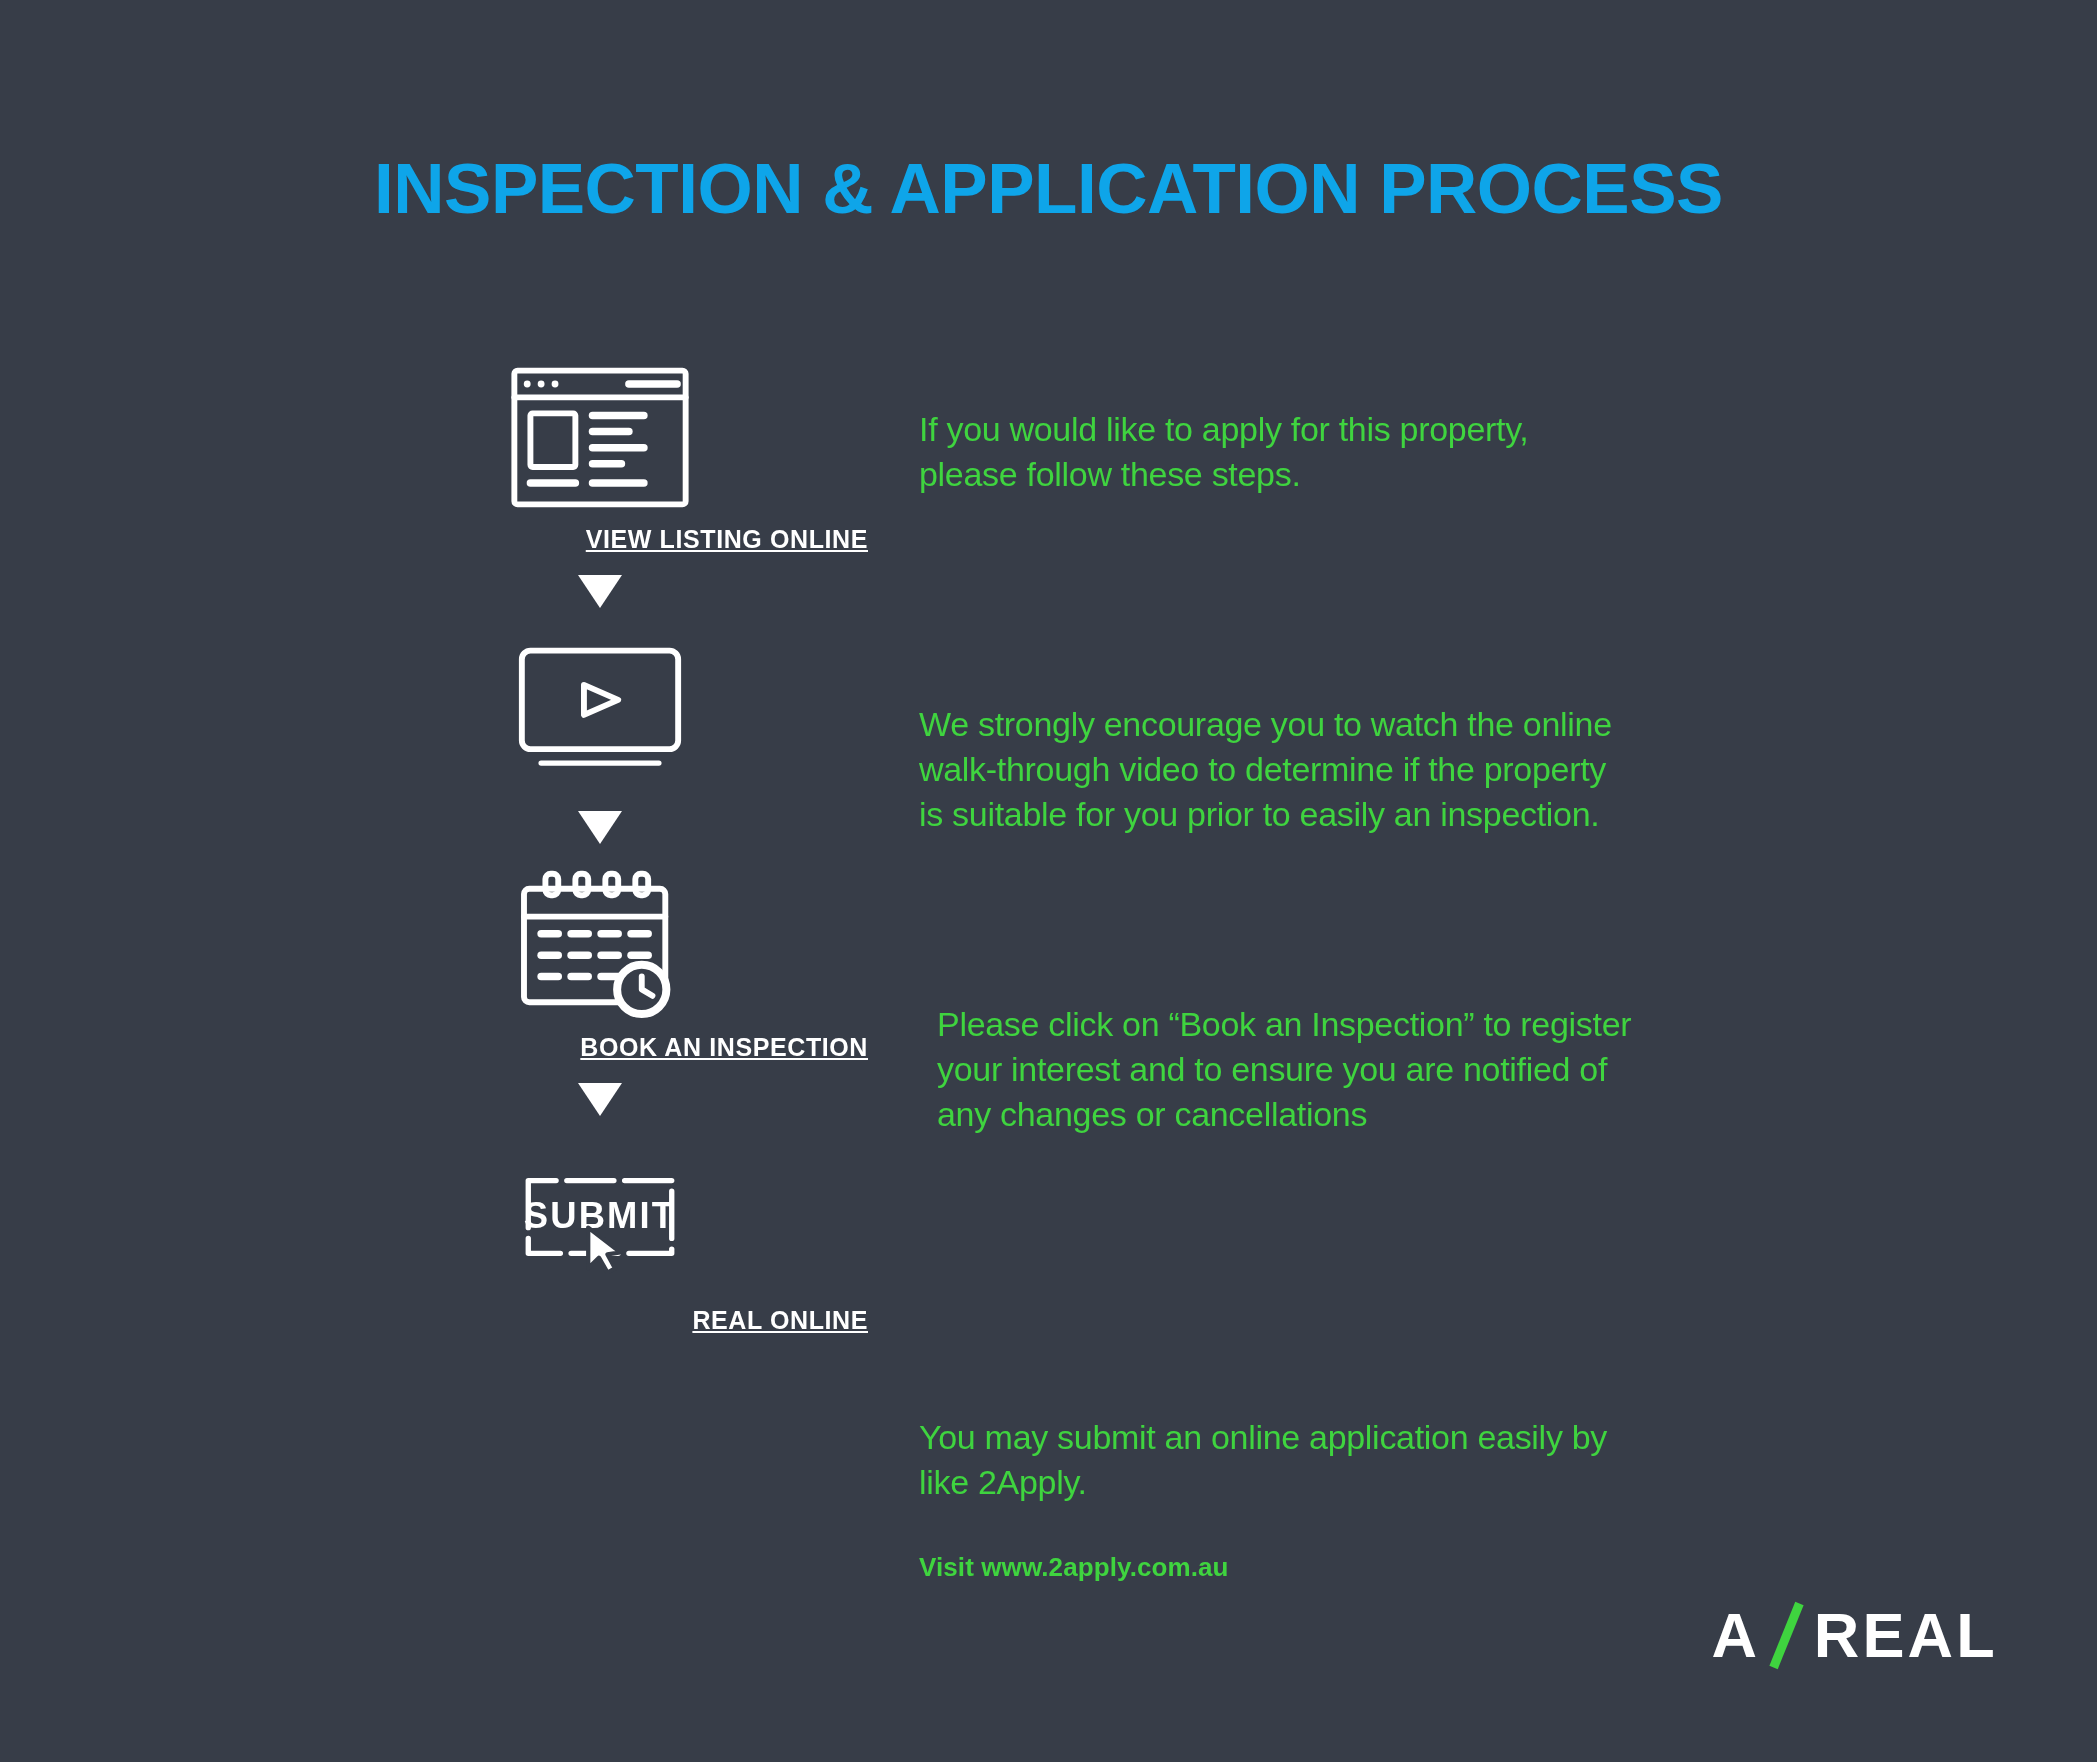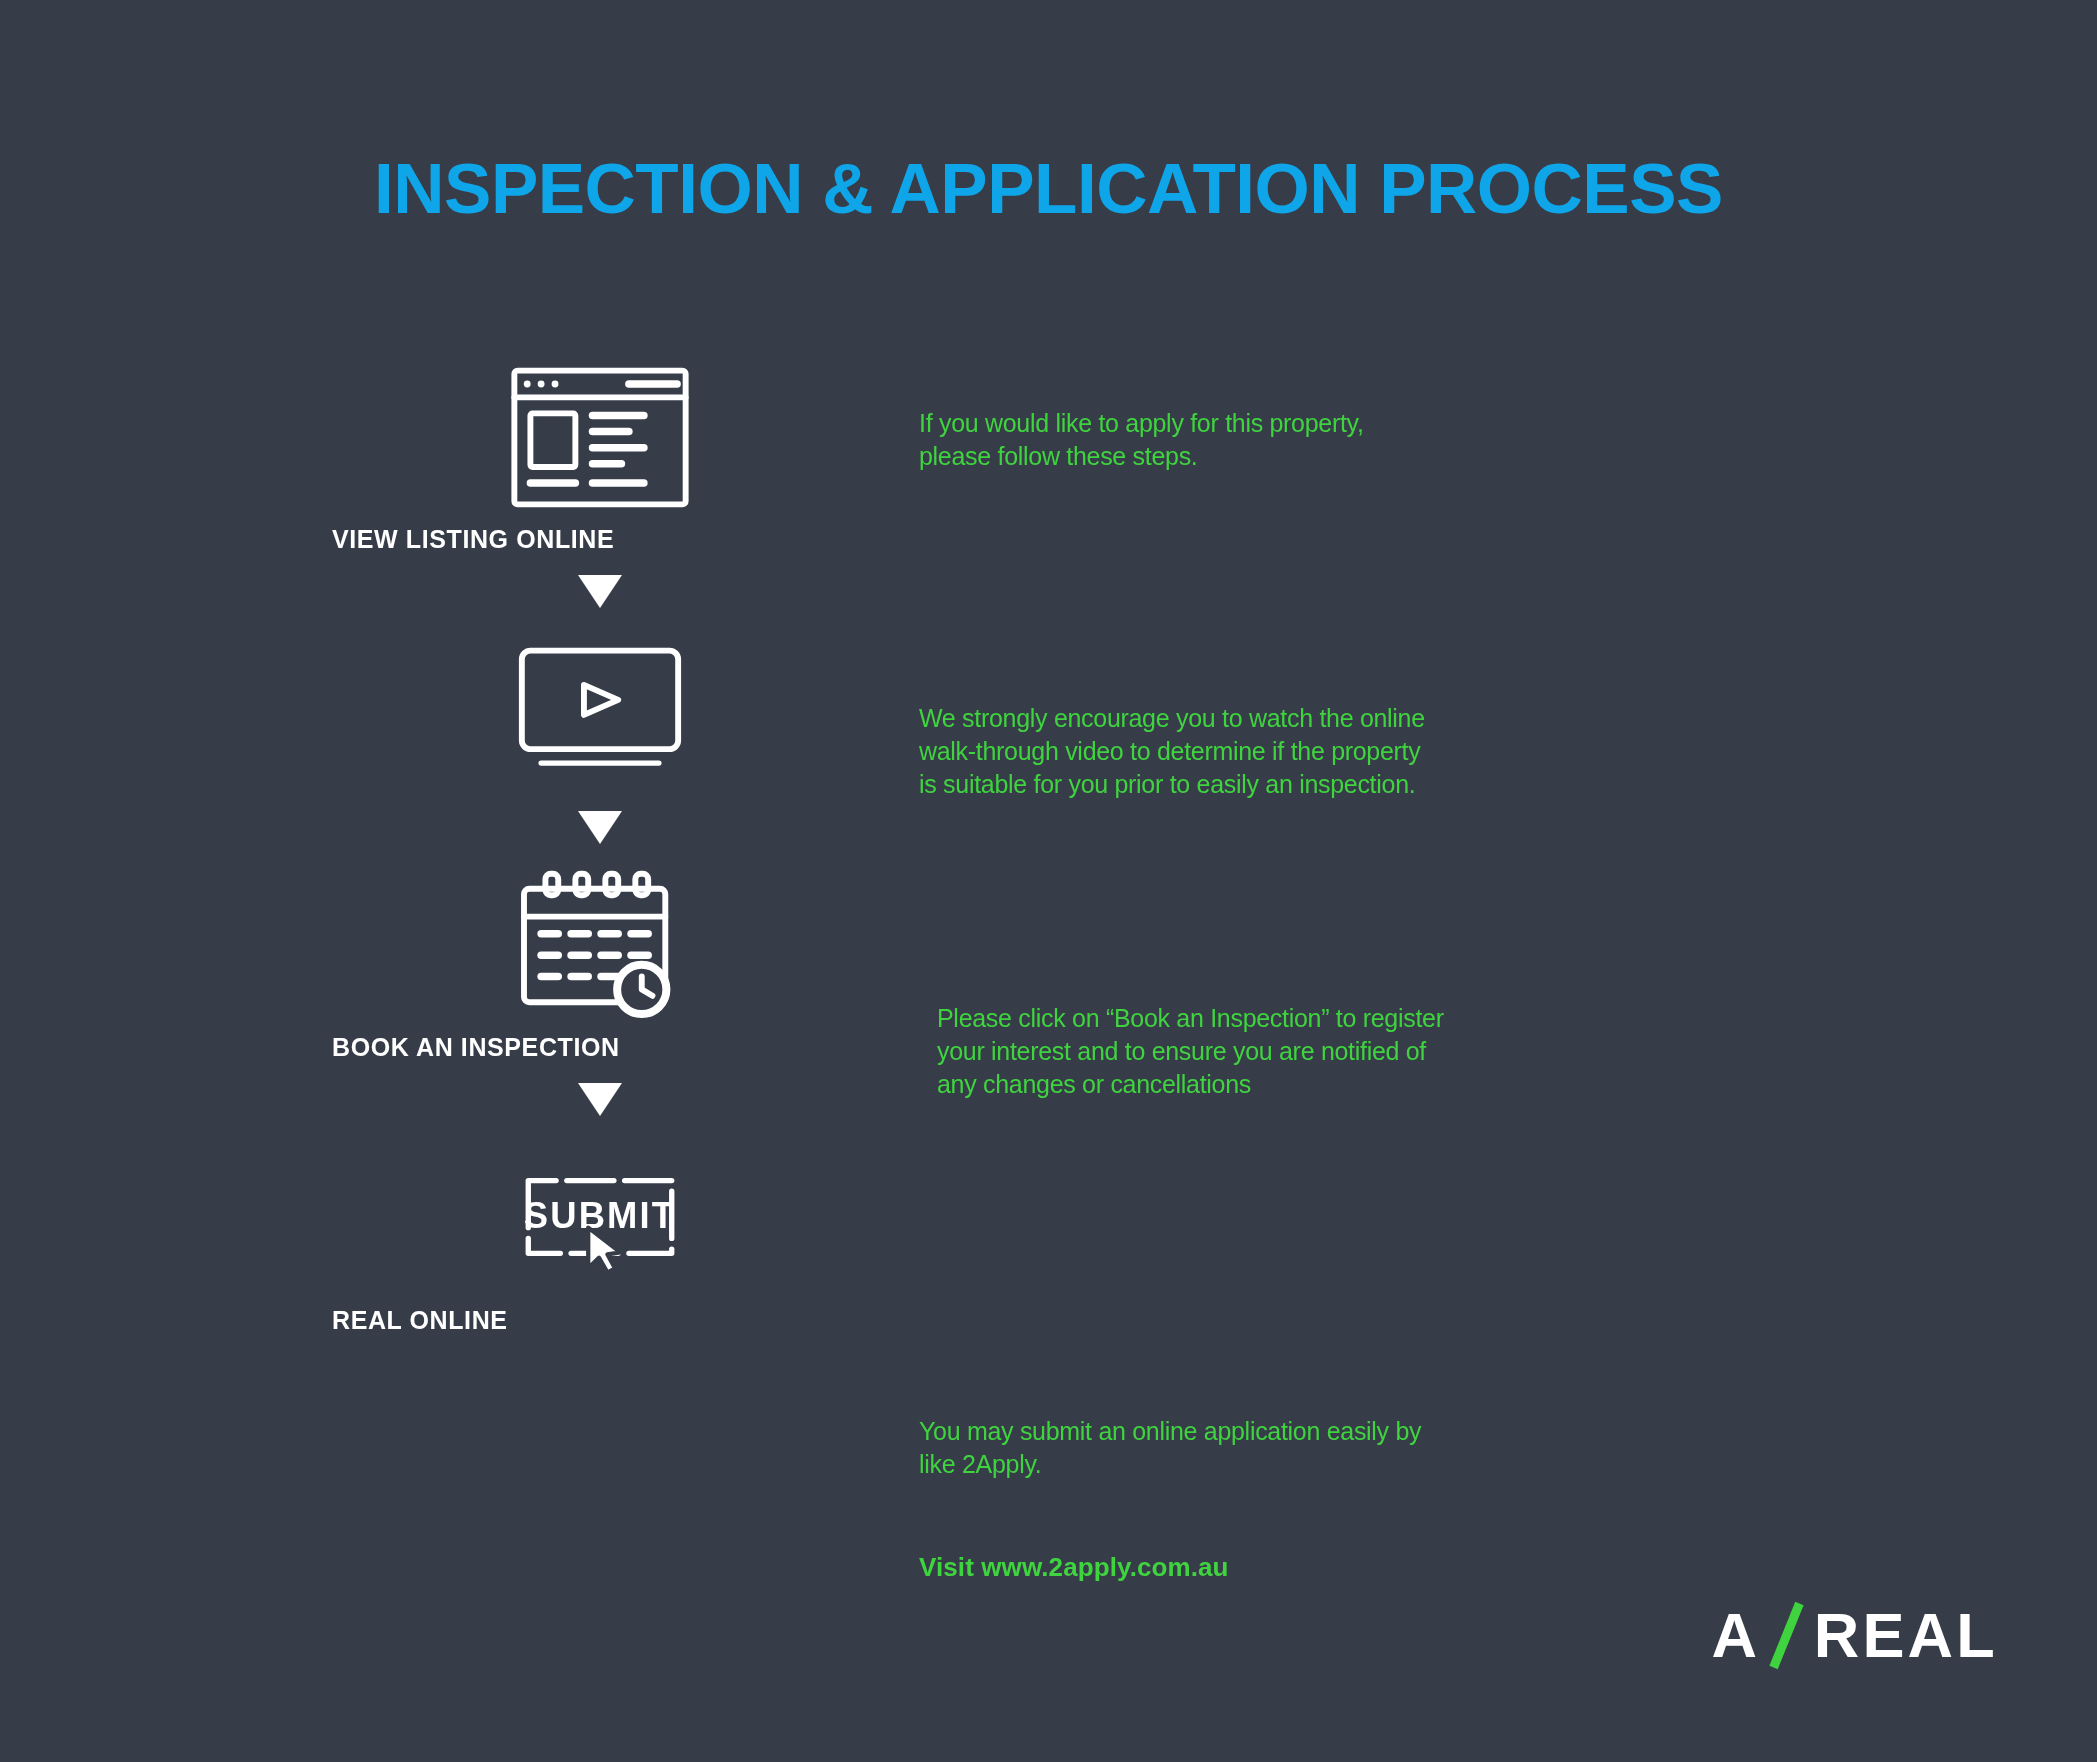--- a/index.html
+++ b/index.html
@@ -40,21 +40,22 @@
   
   .flow {
     position: absolute;
     left: 332px;
     top: 354px;
     width: 536px;
   }
   .step {
     position: relative;
     width: 536px;
-    text-align: left;
+    text-align: right;
+    text-decoration: underline;
   }
   .step-icon {
     height: 166px;
     display: flex;
     align-items: center;
     justify-content: center;
   }
   .step-label {
     font-size: 25px;
     font-weight: bold;
@@ -75,21 +76,21 @@
     border-left: 22.5px solid transparent;
     border-right: 22.5px solid transparent;
     border-top: 33px solid #ffffff;
   }
 
   
   .copy {
     position: absolute;
     left: 919px;
     color: #3fd43f;
-    font-size: 25px;
+    font-size: 34px;
     line-height: 1.32;
     letter-spacing: -0.3px;
     white-space: pre-line;
     font-weight: 400;
   }
   #copy-1 { top: 407px; width: 1018px; }
   #copy-2 { top: 702px; width: 1045px; }
   #copy-3 { top: 1002px; width: 1018px; margin-left: 18px; }
   #copy-4 { top: 1415px; width: 1018px; }
 

